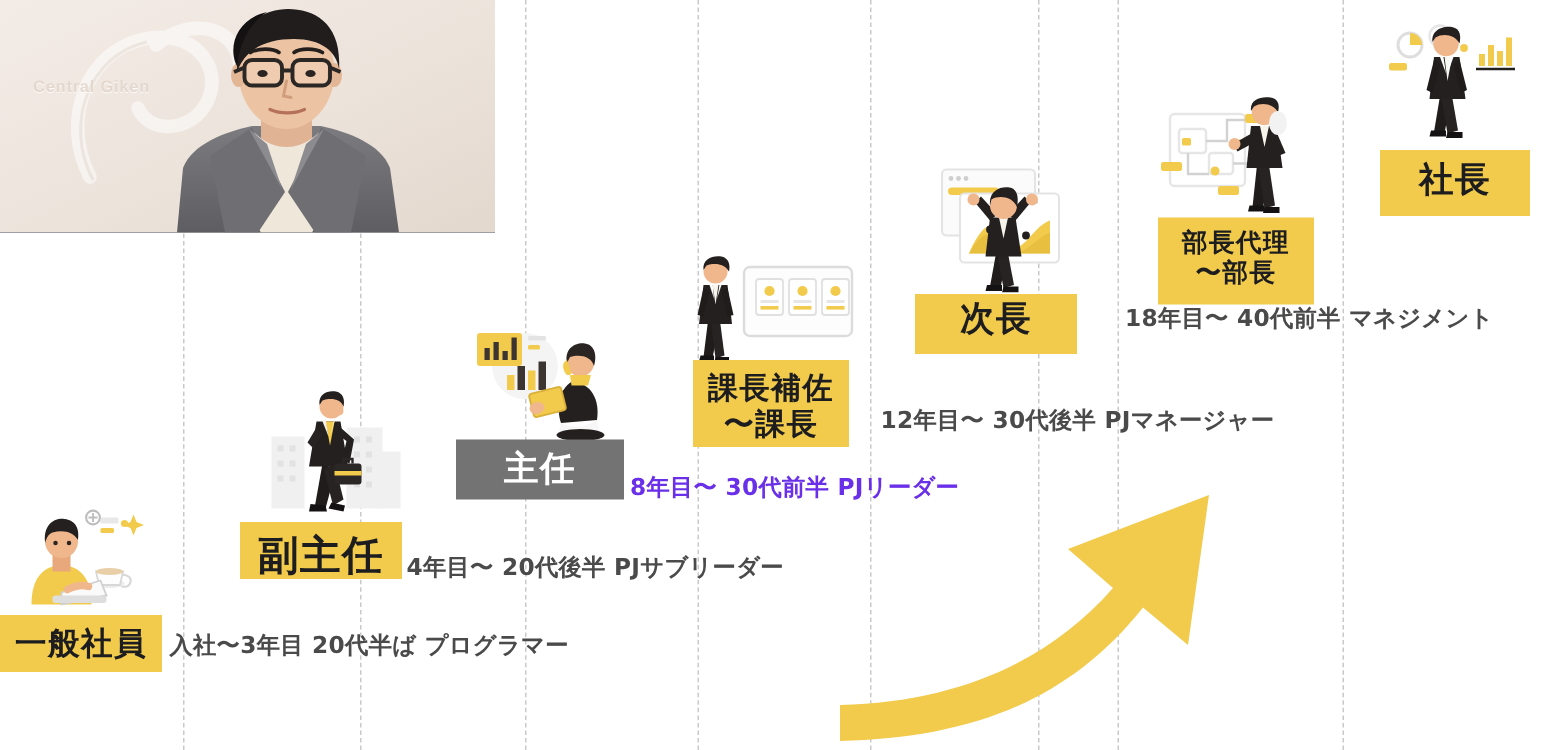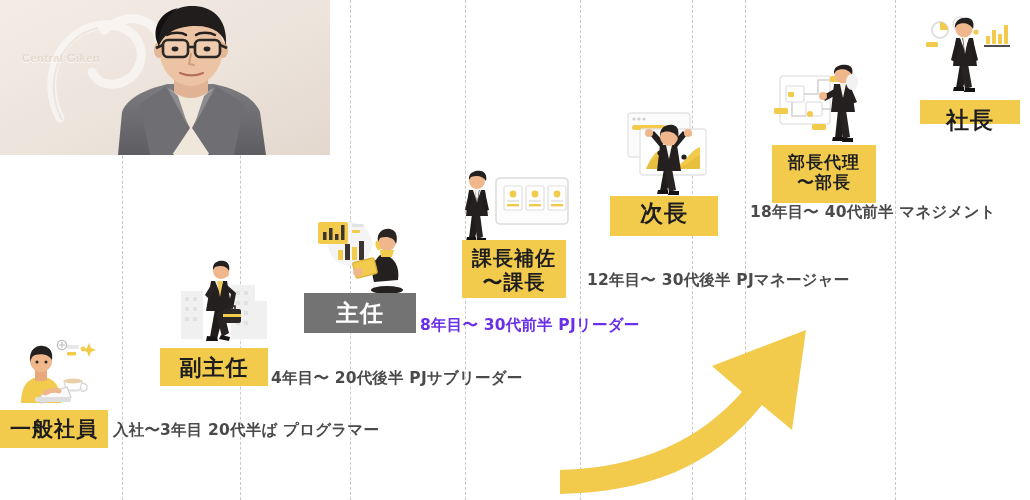--- a/index.html
+++ b/index.html
@@ -229,21 +229,21 @@
 
         <circle cx="46" cy="14" r="8" fill="#f0b78c"></circle>
         <path d="M 38 13 C 37 5, 44 3, 49 4 C 54 5, 55 10, 54 14 C 52 9, 46 8, 40 10 Z" fill="#23201f"></path>
         <path d="M 50 13 q 4 1 4 4 t -4 3" fill="#f0b78c"></path>
 
         <rect x="48" y="52" width="18" height="14" rx="2" fill="#2b2726"></rect>
         <rect x="48" y="57" width="18" height="3" fill="#f2cb4d"></rect>
         <path d="M 54 52 v -3 h 6 v 3" fill="none" stroke="#2b2726" stroke-width="1.6"></path>
       </svg>
     </div>
-    <div class="badge" style="left:160px; top:348px; width:108px; height:38px; font-size:22px; padding-top:7px;">副主任</div>
+    <div class="badge" style="left:160px; top:348px; width:108px; height:38px; font-size:27px; padding-top:7px;">副主任</div>
     <div class="desc" style="left:271px; top:368px;">4年目〜 20代後半 PJサブリーダー</div>
   </div>
 
   <div class="step">
     <div class="illus" style="left:308px; top:212px;">
       <svg width="100" height="82" viewBox="0 0 100 82">
         <circle cx="42" cy="32" r="22" fill="#f4f4f4"></circle>
 
         <rect x="10" y="10" width="30" height="22" rx="2" fill="#f2cb4d"></rect>
         <g fill="#3b3430">
@@ -427,16 +427,16 @@
         <path d="M 38 26 h 17 l 4 28 h -24 z" fill="#23201f"></path>
         <path d="M 45 26 l 2 16 3 -16 z" fill="#f9f7f1"></path>
         <path d="M 42 26 l 4 11 -2 -13 z" fill="#fdfdfd"></path>
         <path d="M 51 26 l -4 11 2 -13 z" fill="#fdfdfd"></path>
         <path d="M 38 28 l -5 20 4 2 5 -19 z" fill="#1f1c1b"></path>
         <path d="M 55 28 l 5 20 -4 2 -5 -19 z" fill="#1f1c1b"></path>
         <circle cx="46" cy="17" r="8.5" fill="#f0b78c"></circle>
         <path d="M 37 16 C 36 8, 44 5, 50 6 C 56 7, 56 13, 55 17 C 52 11, 44 10, 39 13 Z" fill="#23201f"></path>
       </svg>
     </div>
-    <div class="badge" style="left:920px; top:100px; width:100px; height:24px; font-size:23px; padding-top:7px;">社長</div>
+    <div class="badge" style="left:920px; top:100px; width:100px; height:44px; font-size:23px; padding-top:7px;">社長</div>
   </div>
 
 </div>
 
 </body></html>

